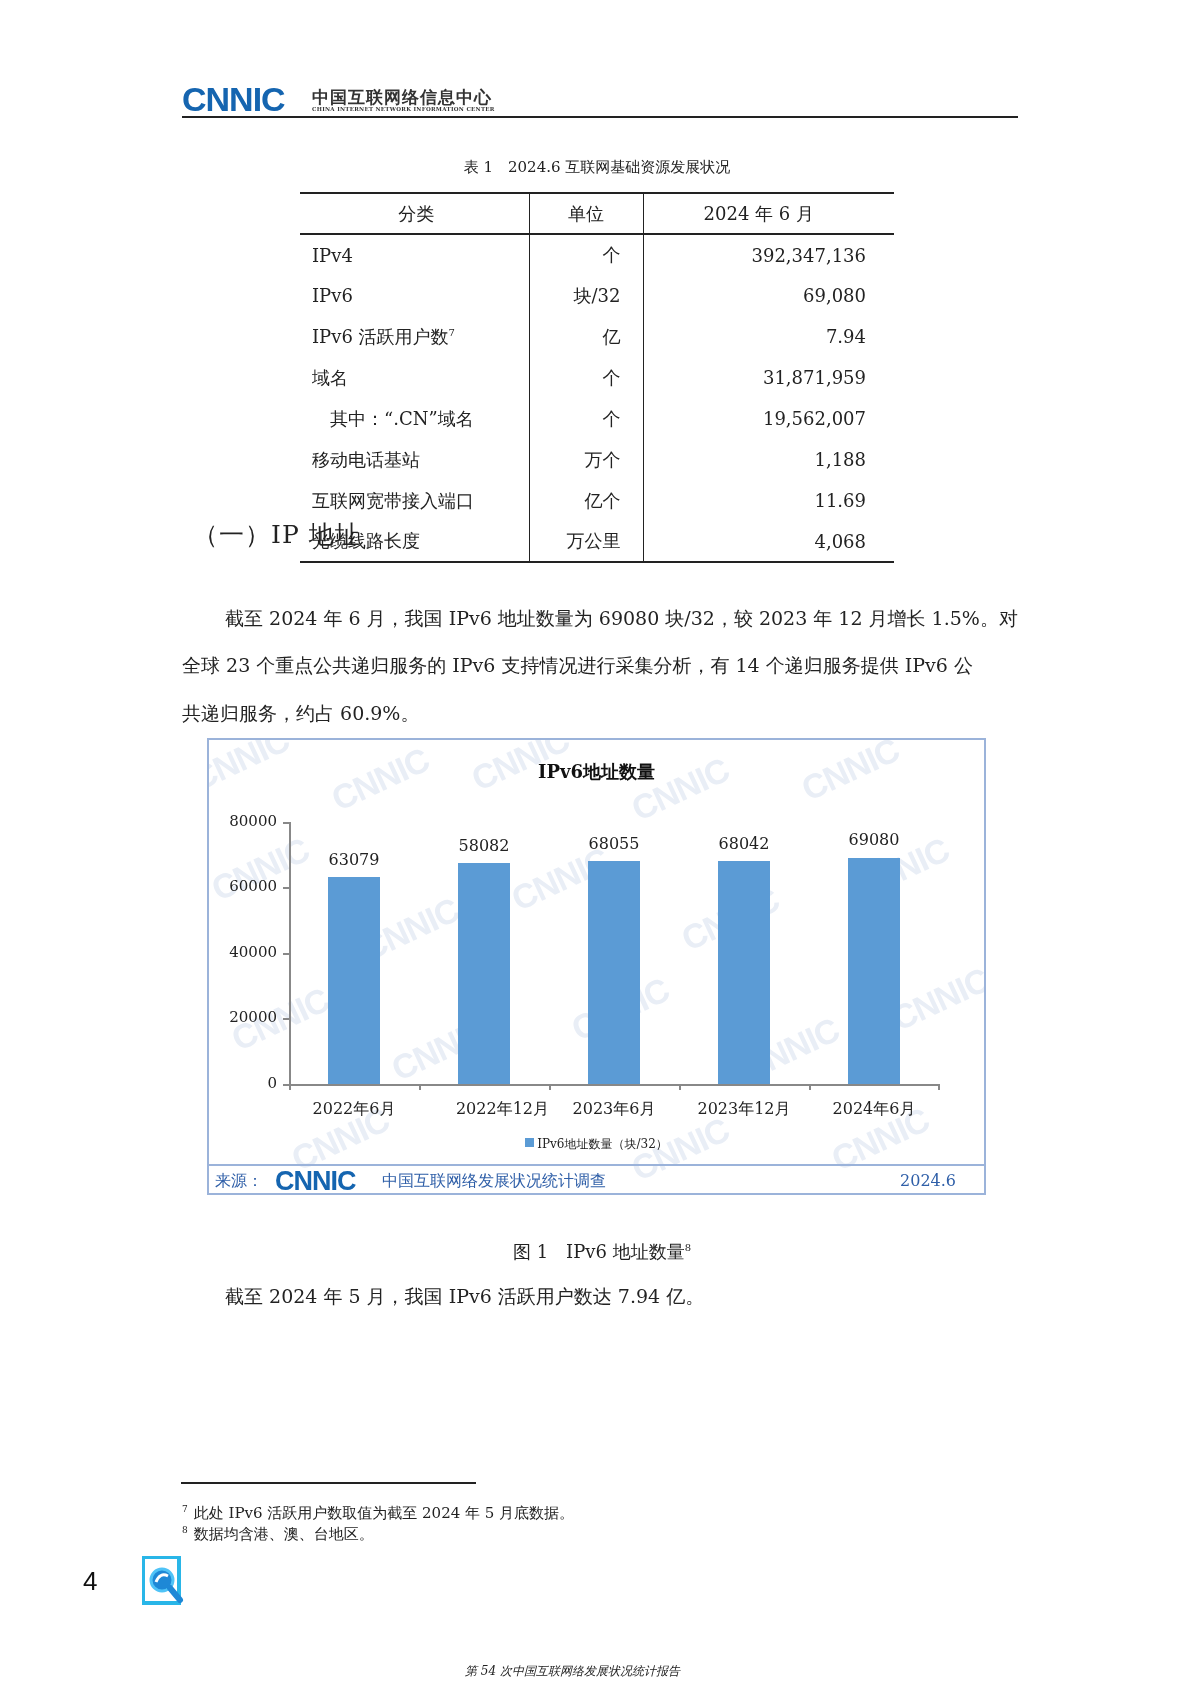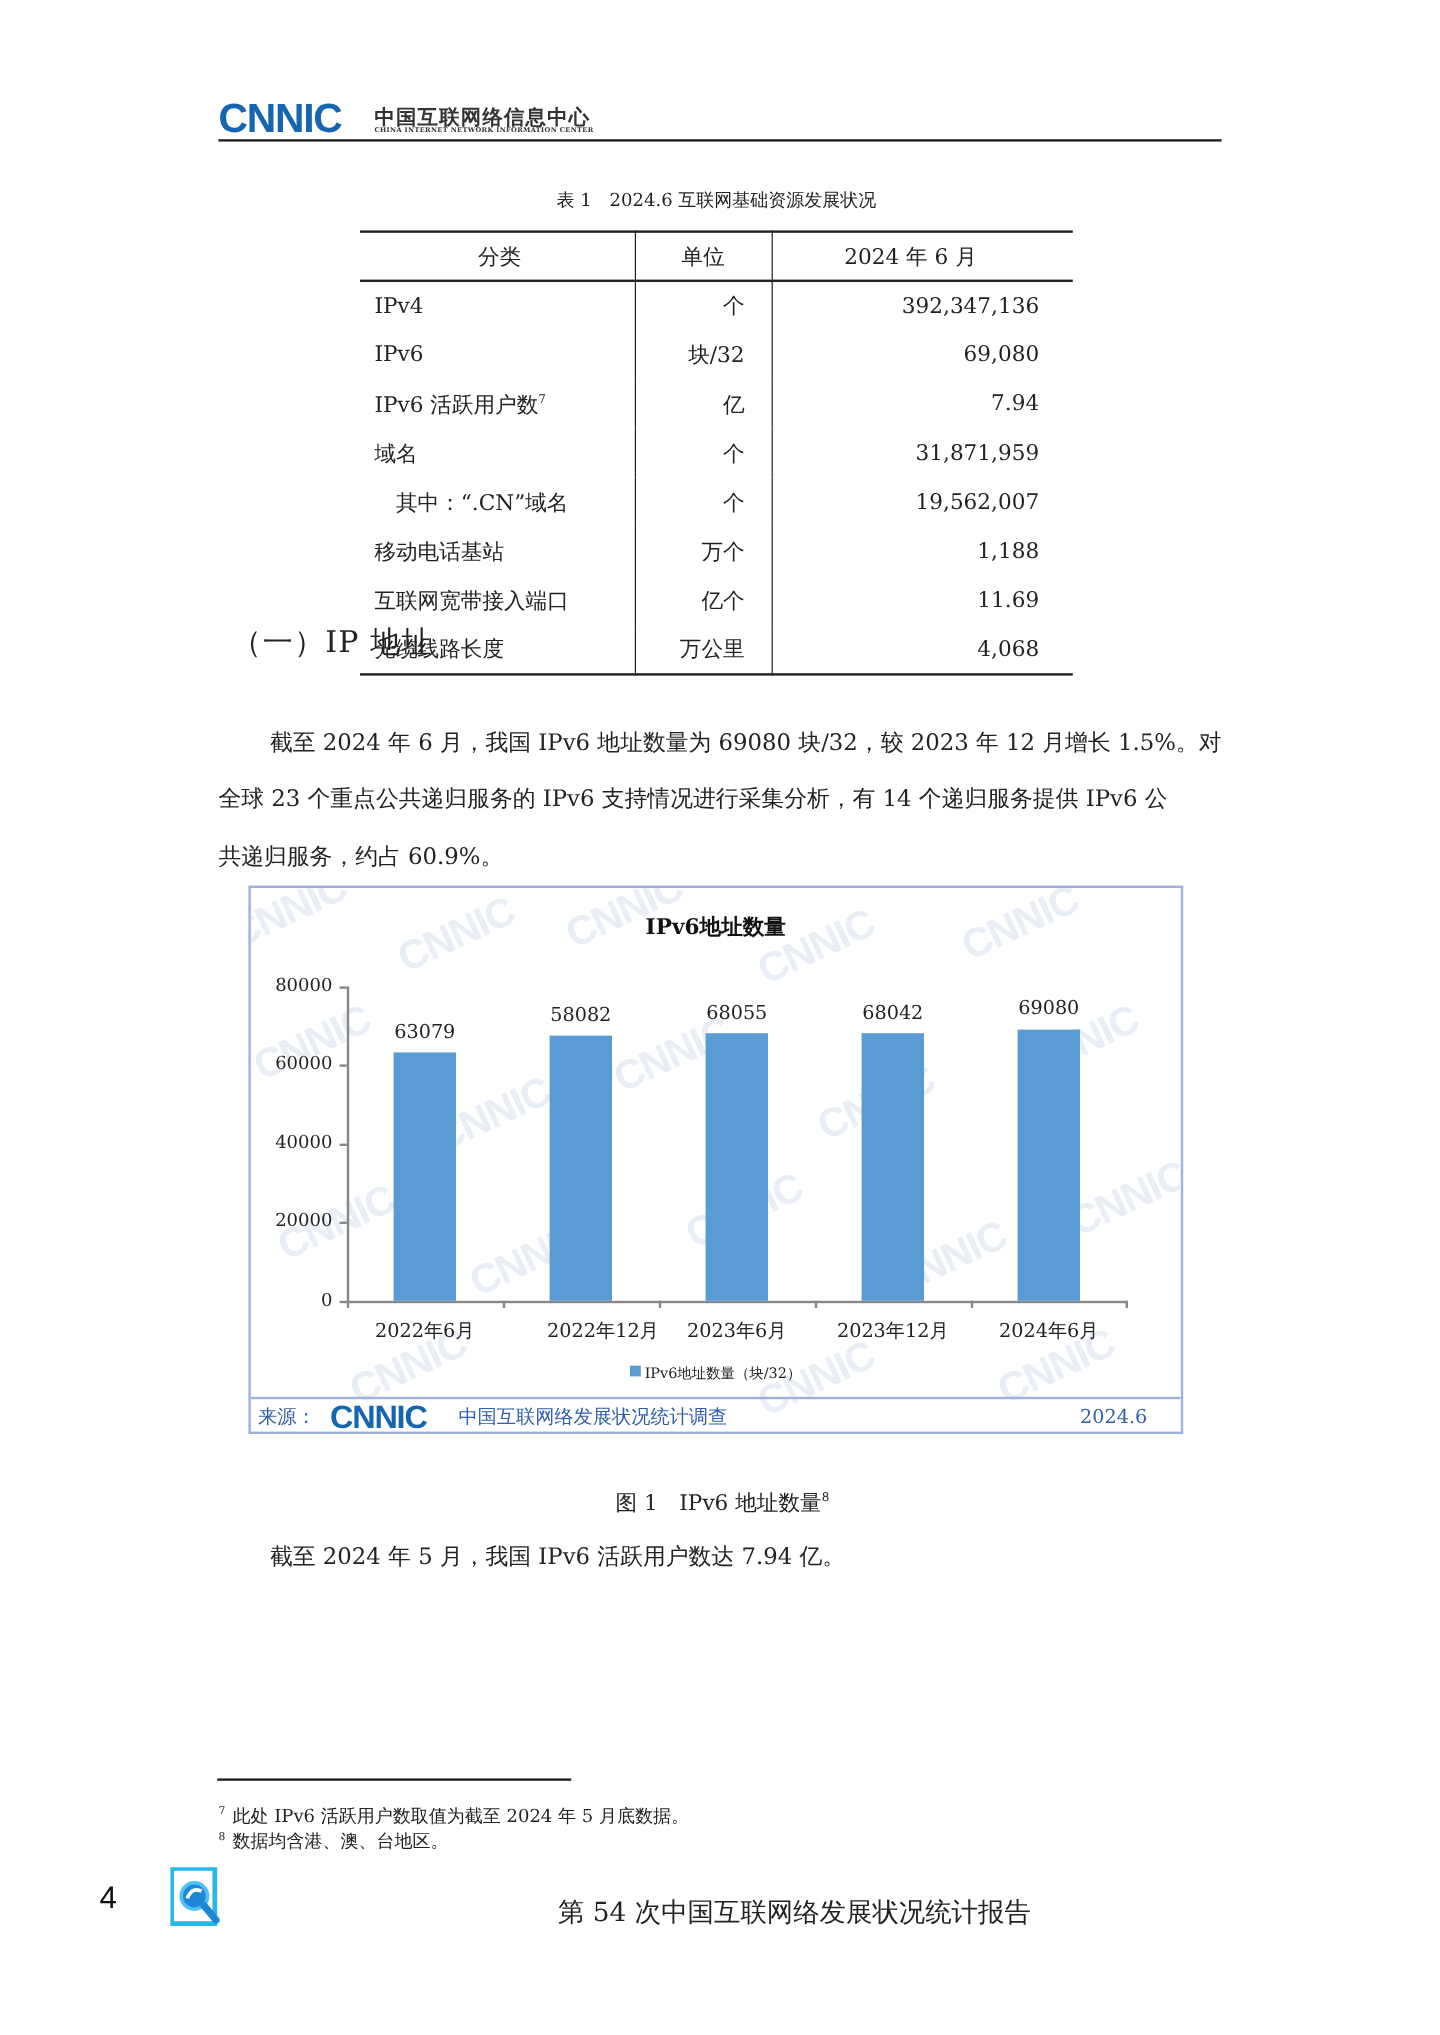--- a/index.html
+++ b/index.html
@@ -57,21 +57,21 @@
   .fig-caption { left:182px; width:840px; top:1240px; text-align:center; font-size:18px; white-space:nowrap; }
 
   
   .fn-rule { left:181px; top:1482px; width:295px; height:1.5px; background:#222; }
   .fn { left:182px; font-size:15px; white-space:nowrap; }
   .fn sup { font-size:9px; margin-right:6px; }
 
   
   .page-num { left:83px; top:1566px; font-family:"Liberation Sans",sans-serif; font-size:26px; color:#111; }
   .footer-icon { left:142px; top:1556px; width:48px; height:51px; }
-  .footer-text { left:465px; top:1579px; font-size:22px; white-space:nowrap; color:#222; }
+  .footer-text { left:465px; top:1663px; font-size:12px; white-space:nowrap; color:#222;font-style:italic; }
 </style>
 </head>
 <body>
 
 <div class="abs logo-word">CNNIC</div>
 <div class="abs logo-cn">中国互联网络信息中心</div>
 <div class="abs logo-en">CHINA INTERNET NETWORK INFORMATION CENTER</div>
 <div class="abs header-rule"></div>
 
 <div class="abs tbl-caption">表 1　2024.6 互联网基础资源发展状况</div>

